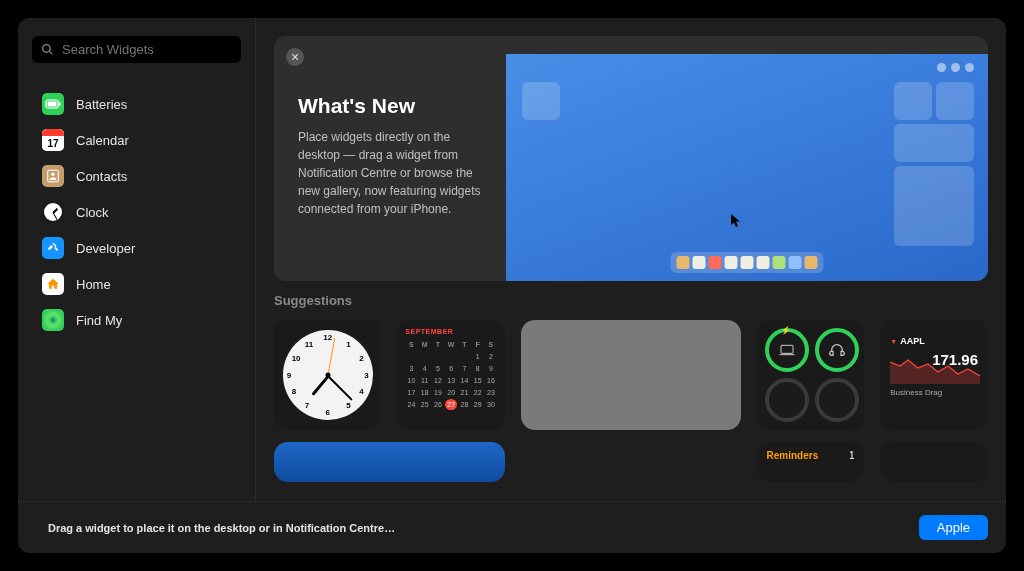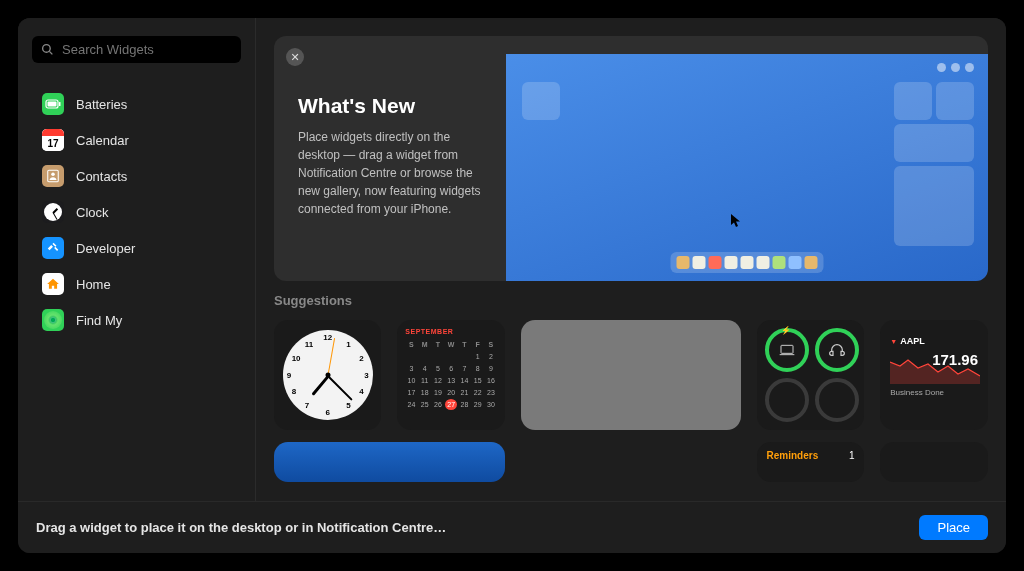--- a/index.html
+++ b/index.html
@@ -53,21 +53,21 @@
     .stock-ticker::before { content: '▼'; color: #ff453a; margin-right: 3px; font-size: 7px; }
     .stock-price { position: absolute; top: 10px; right: 10px; font-size: 15px; font-weight: 700; margin-top: 21px; }
     .stock-chart { margin-top: 6px; height: 30px; }
     .stock-source { font-size: 8px; color: #aaa; margin-top: 4px; }
     .stock-headline { font-size: 8px; font-weight: 600; line-height: 1.25; margin-top: 2px; }
     .widgets-row2 { display: flex; gap: 16px; margin-top: 12px; height: 40px; overflow: hidden; }
     .widget-weather { width: 236px; background: linear-gradient(180deg,#1e67c6,#0f4ba0); border-radius: 14px; }
     .widget-reminders { width: 110px; background: #1a1a1a; border-radius: 14px; padding: 8px 10px; color: #fff; display: flex; justify-content: space-between; font-size: 10px; }
     .reminders-label { color: #ff9f0a; font-weight: 600; }
     .footer { background: rgba(30,30,30,0.9); padding: 13px 18px; display: flex; align-items: center; justify-content: space-between; border-top: 1px solid rgba(255,255,255,0.05); }
-    .footer-text { color: #e5e5e5; font-size: 13px; font-weight: 600; }
+    .footer-text { color: #e5e5e5; font-size: 11px; font-weight: 600; margin-left: 12px; }
     .done-btn { background: #007aff; color: #fff; border: none; padding: 5px 18px; border-radius: 6px; font-size: 13px; font-weight: 500; cursor: pointer; }
     .cursor { position: absolute; font-size: 12px; color: #000; }
   </style>
 </head>
 <body>
 
 <div class="window">
   <div class="content-area">
     <aside class="sidebar">
       <div class="search">
@@ -275,33 +275,33 @@
 
         <div class="widget widget-stock">
           <span class="stock-ticker">AAPL</span>
           <span class="stock-price">171.96</span>
           <div class="stock-chart">
             <svg width="90" height="30" viewBox="0 0 90 30">
                 <path d="M0 8 L10 12 L18 6 L28 14 L38 10 L48 18 L58 12 L68 20 L78 15 L90 22" stroke="#ff453a" stroke-width="1.2" fill="none"></path>
                 <path d="M0 8 L10 12 L18 6 L28 14 L38 10 L48 18 L58 12 L68 20 L78 15 L90 22 L90 30 L0 30 Z" fill="#ff453a" fill-opacity="0.25"></path>
               </svg>
           </div>
-          <div class="stock-source">Business Done</div>
+          <div class="stock-source">Business Drag</div>
         </div>
       </div>
 
       <div class="widgets-row2">
         <div class="widget-weather"></div>
         <div style="width:225px;"></div>
         <div class="widget-reminders">
           <span class="reminders-label">Reminders</span>
           <span>1</span>
         </div>
         <div style="width:110px;background:#1a1a1a;border-radius:14px;"></div>
       </div>
     </main>
   </div>
 
   <div class="footer">
     <span class="footer-text">Drag a widget to place it on the desktop or in Notification Centre…</span>
-    <button class="done-btn">Place</button>
+    <button class="done-btn">Apple</button>
   </div>
 </div>
 
 </body></html>

